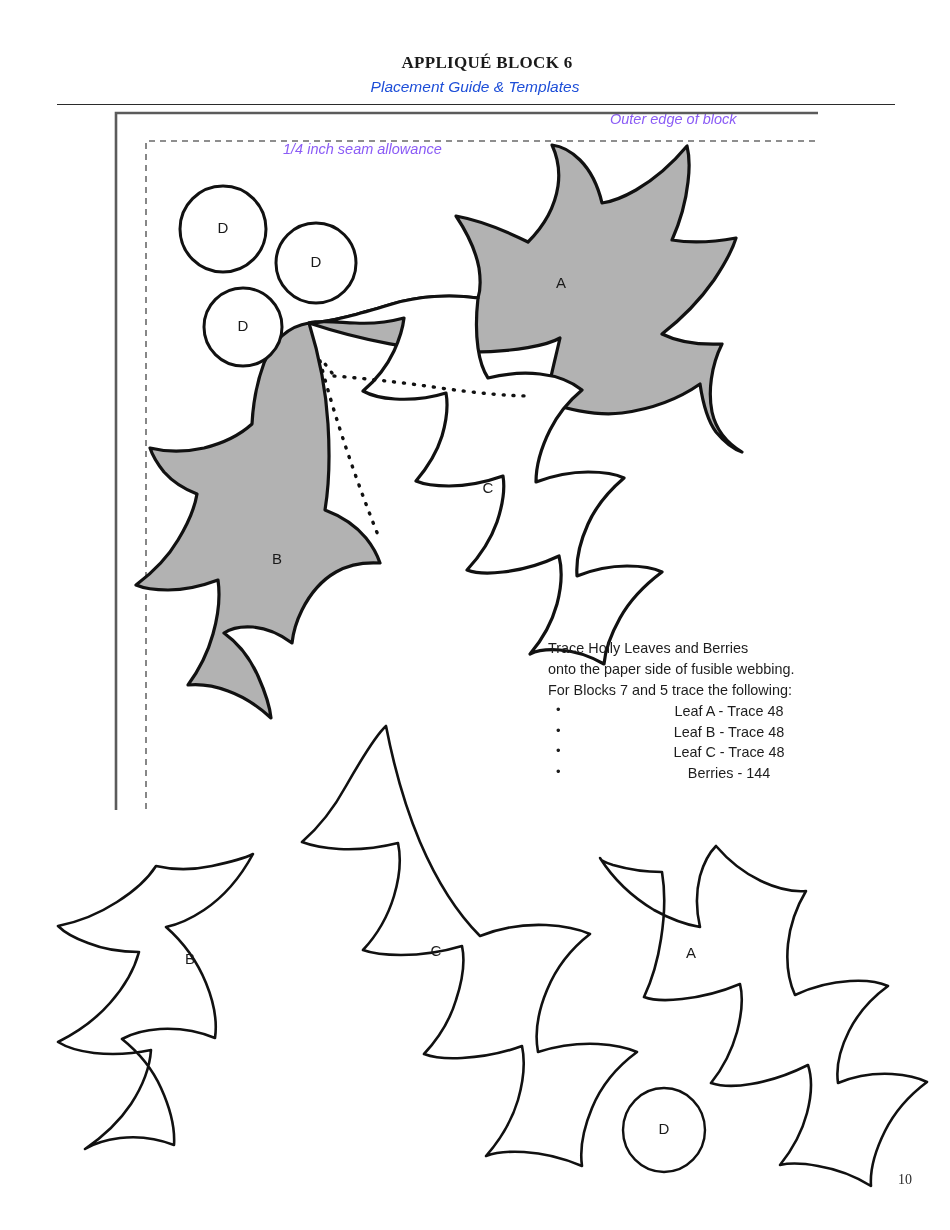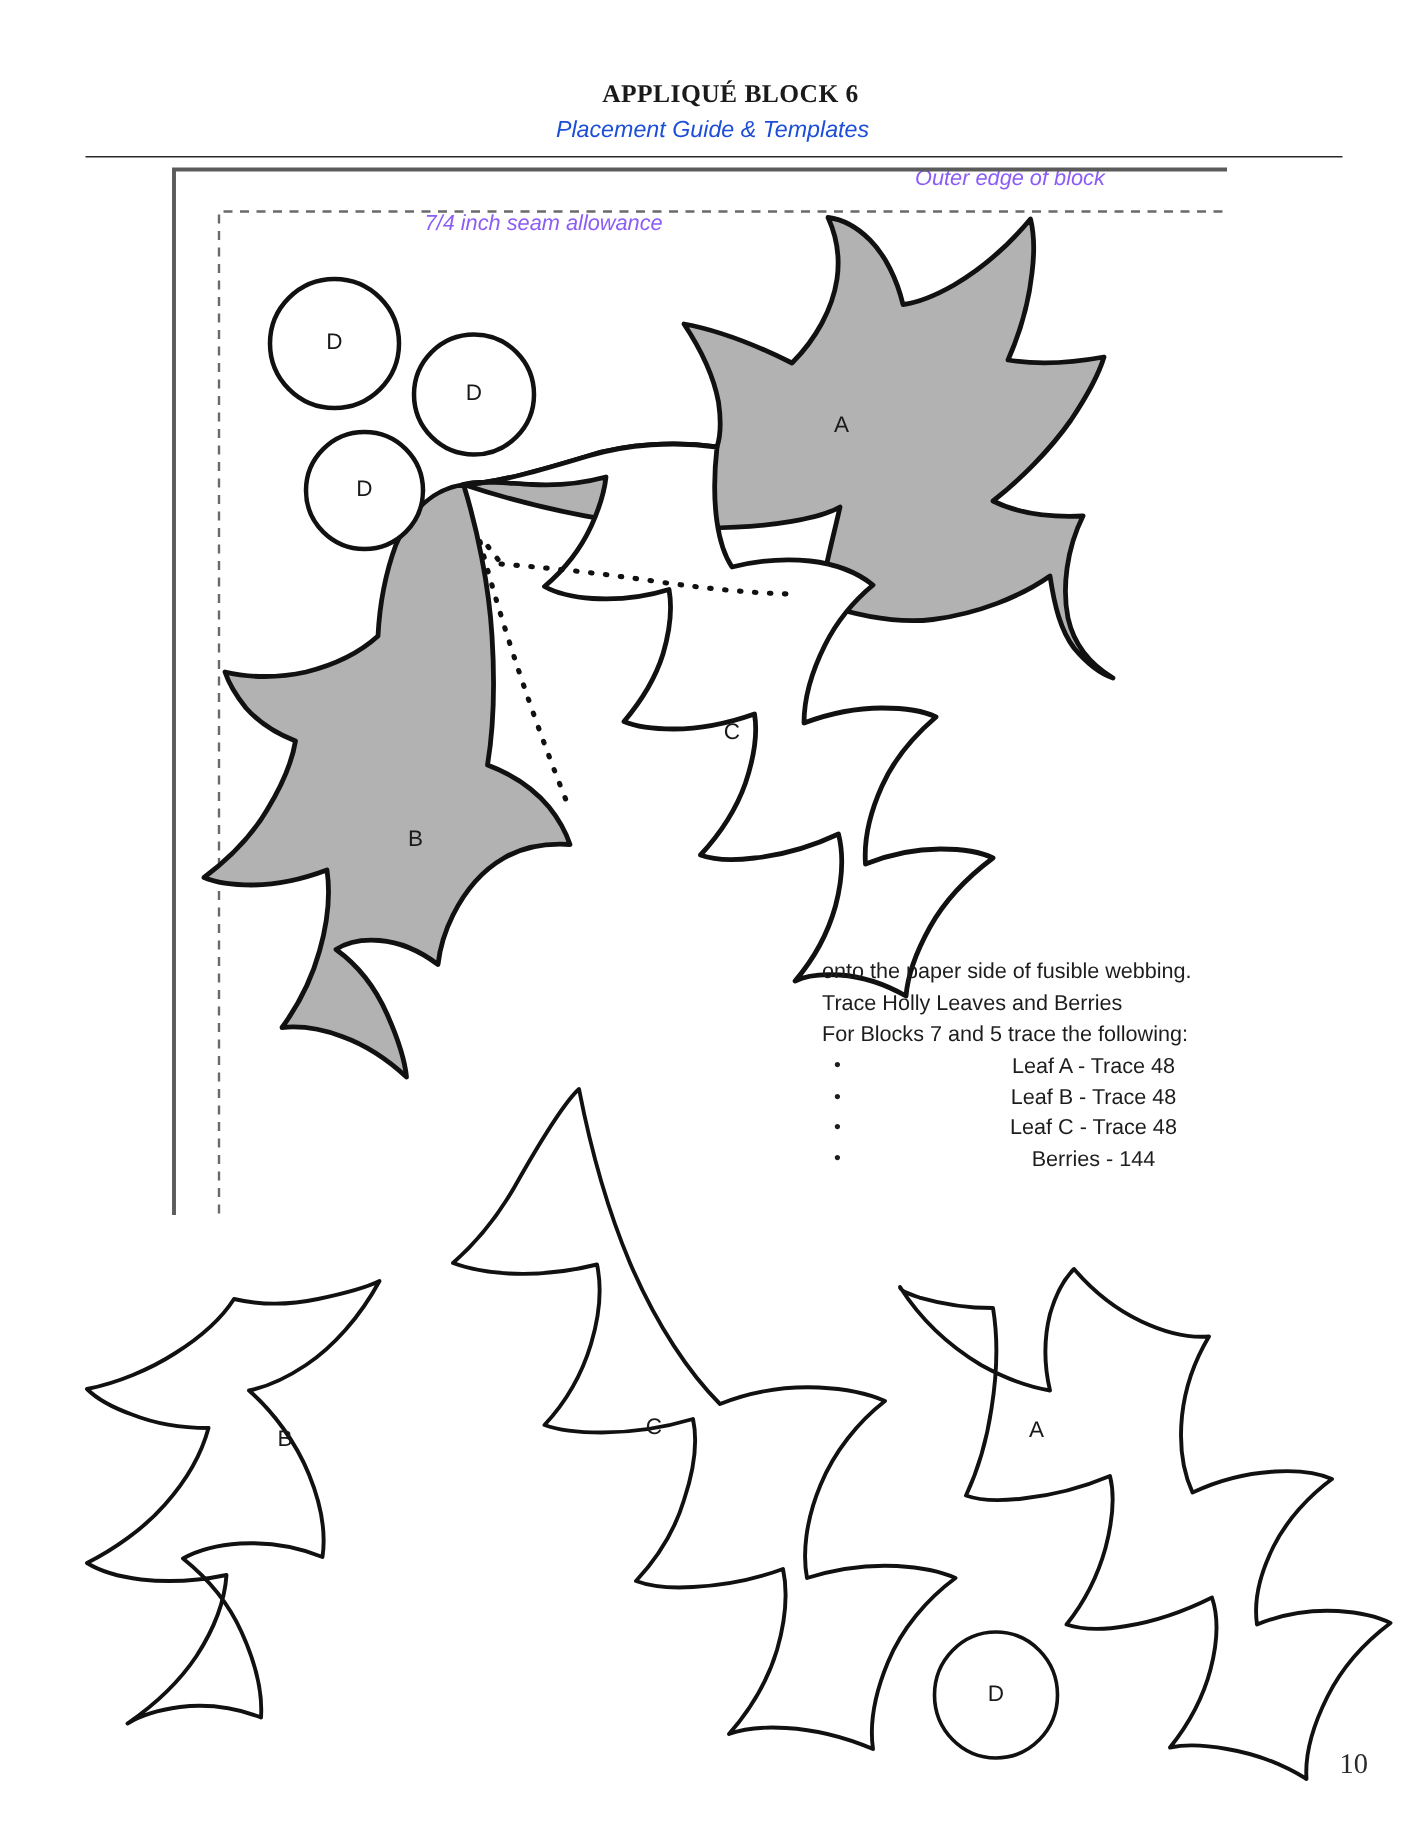--- a/index.html
+++ b/index.html
@@ -62,21 +62,21 @@
     left: 0;
     width: 950px;
     height: 1230px;
   }
 
   .page-number {
     position: absolute;
     right: 38px;
     bottom: 42px;
     font-family: "Liberation Serif", serif;
-    font-size: 19px;
+    font-size: 14px;
     color: #2b2b2b;
   }
 
   
   .instructions {
     position: absolute;
     left: 548px;
     top: 638px;
     width: 330px;
     font-size: 14.4px;
@@ -181,21 +181,21 @@
 
 <div class="page">
 
   <div class="header">
     <div class="title">APPLIQUÉ BLOCK 6</div>
     <div class="subtitle">Placement Guide &amp; Templates</div>
   </div>
   <div class="header-rule"></div>
 
   <div class="annot annot-outer">Outer edge of block</div>
-  <div class="annot annot-seam">7/4 inch seam allowance</div>
+  <div class="annot annot-seam">1/4 inch seam allowance</div>
 
   <svg class="artboard" viewBox="0 0 950 1230">
 
     <path class="block-edge" d="M 818 113 L 116 113 L 116 810"></path>
 
     <path class="seam-line" d="M 815 141 L 146 141 L 146 812"></path>
 
     <path class="leaf-shaded" d="M 309 323
              C 360 340 420 352 470 352
              C 516 352 548 345 560 338
@@ -392,22 +392,22 @@
              C 645 872 627 869 613 865
              C 604 862 600 860 600 858 Z"></path>
     <text class="shape-label" x="691" y="954">A</text>
 
     <ellipse class="berry-thin" cx="664" cy="1130" rx="41" ry="42"></ellipse>
     <text class="shape-label" x="664" y="1130">D</text>
 
   </svg>
 
   <div class="instructions">
+    <p>Trace Holly Leaves and Berries</p>
     <p>onto the paper side of fusible webbing.</p>
-    <p>Trace Holly Leaves and Berries</p>
     <p>For Blocks 7 and 5 trace the following:</p>
     <ul>
       <li>Leaf A - Trace 48</li>
       <li>Leaf B - Trace 48</li>
       <li>Leaf C - Trace 48</li>
       <li>Berries - 144</li>
     </ul>
   </div>
 
   <div class="page-number">10</div>

